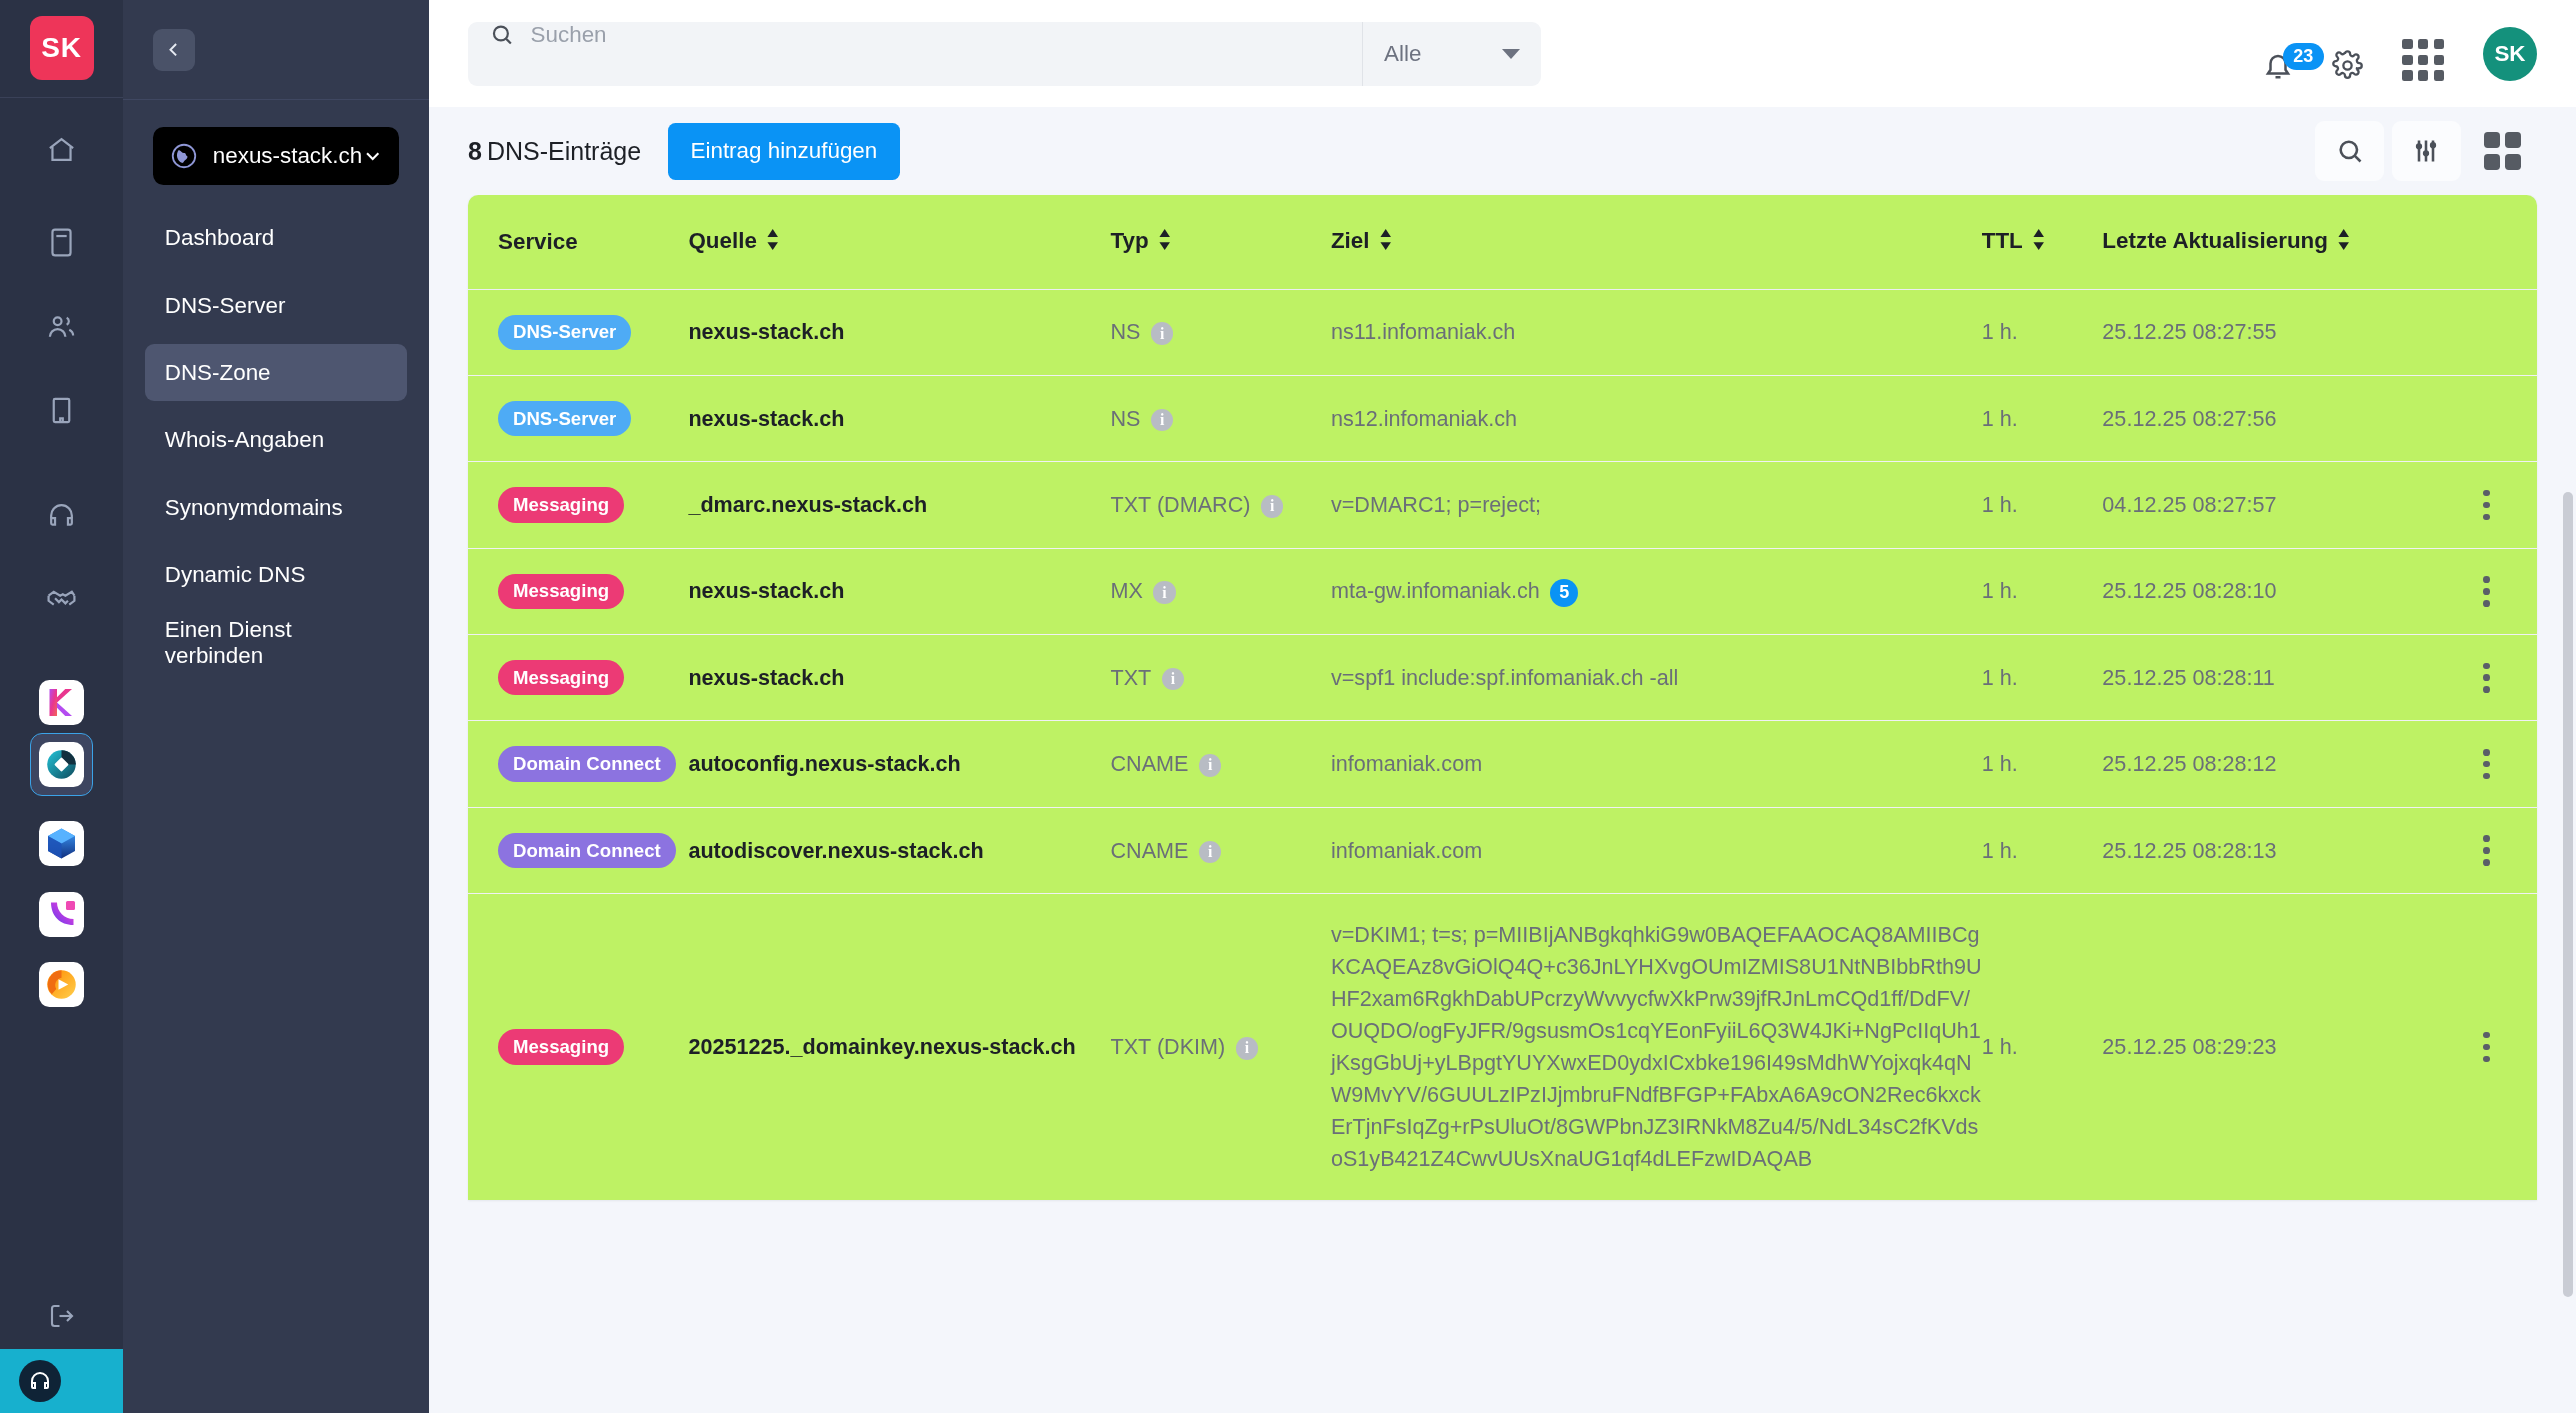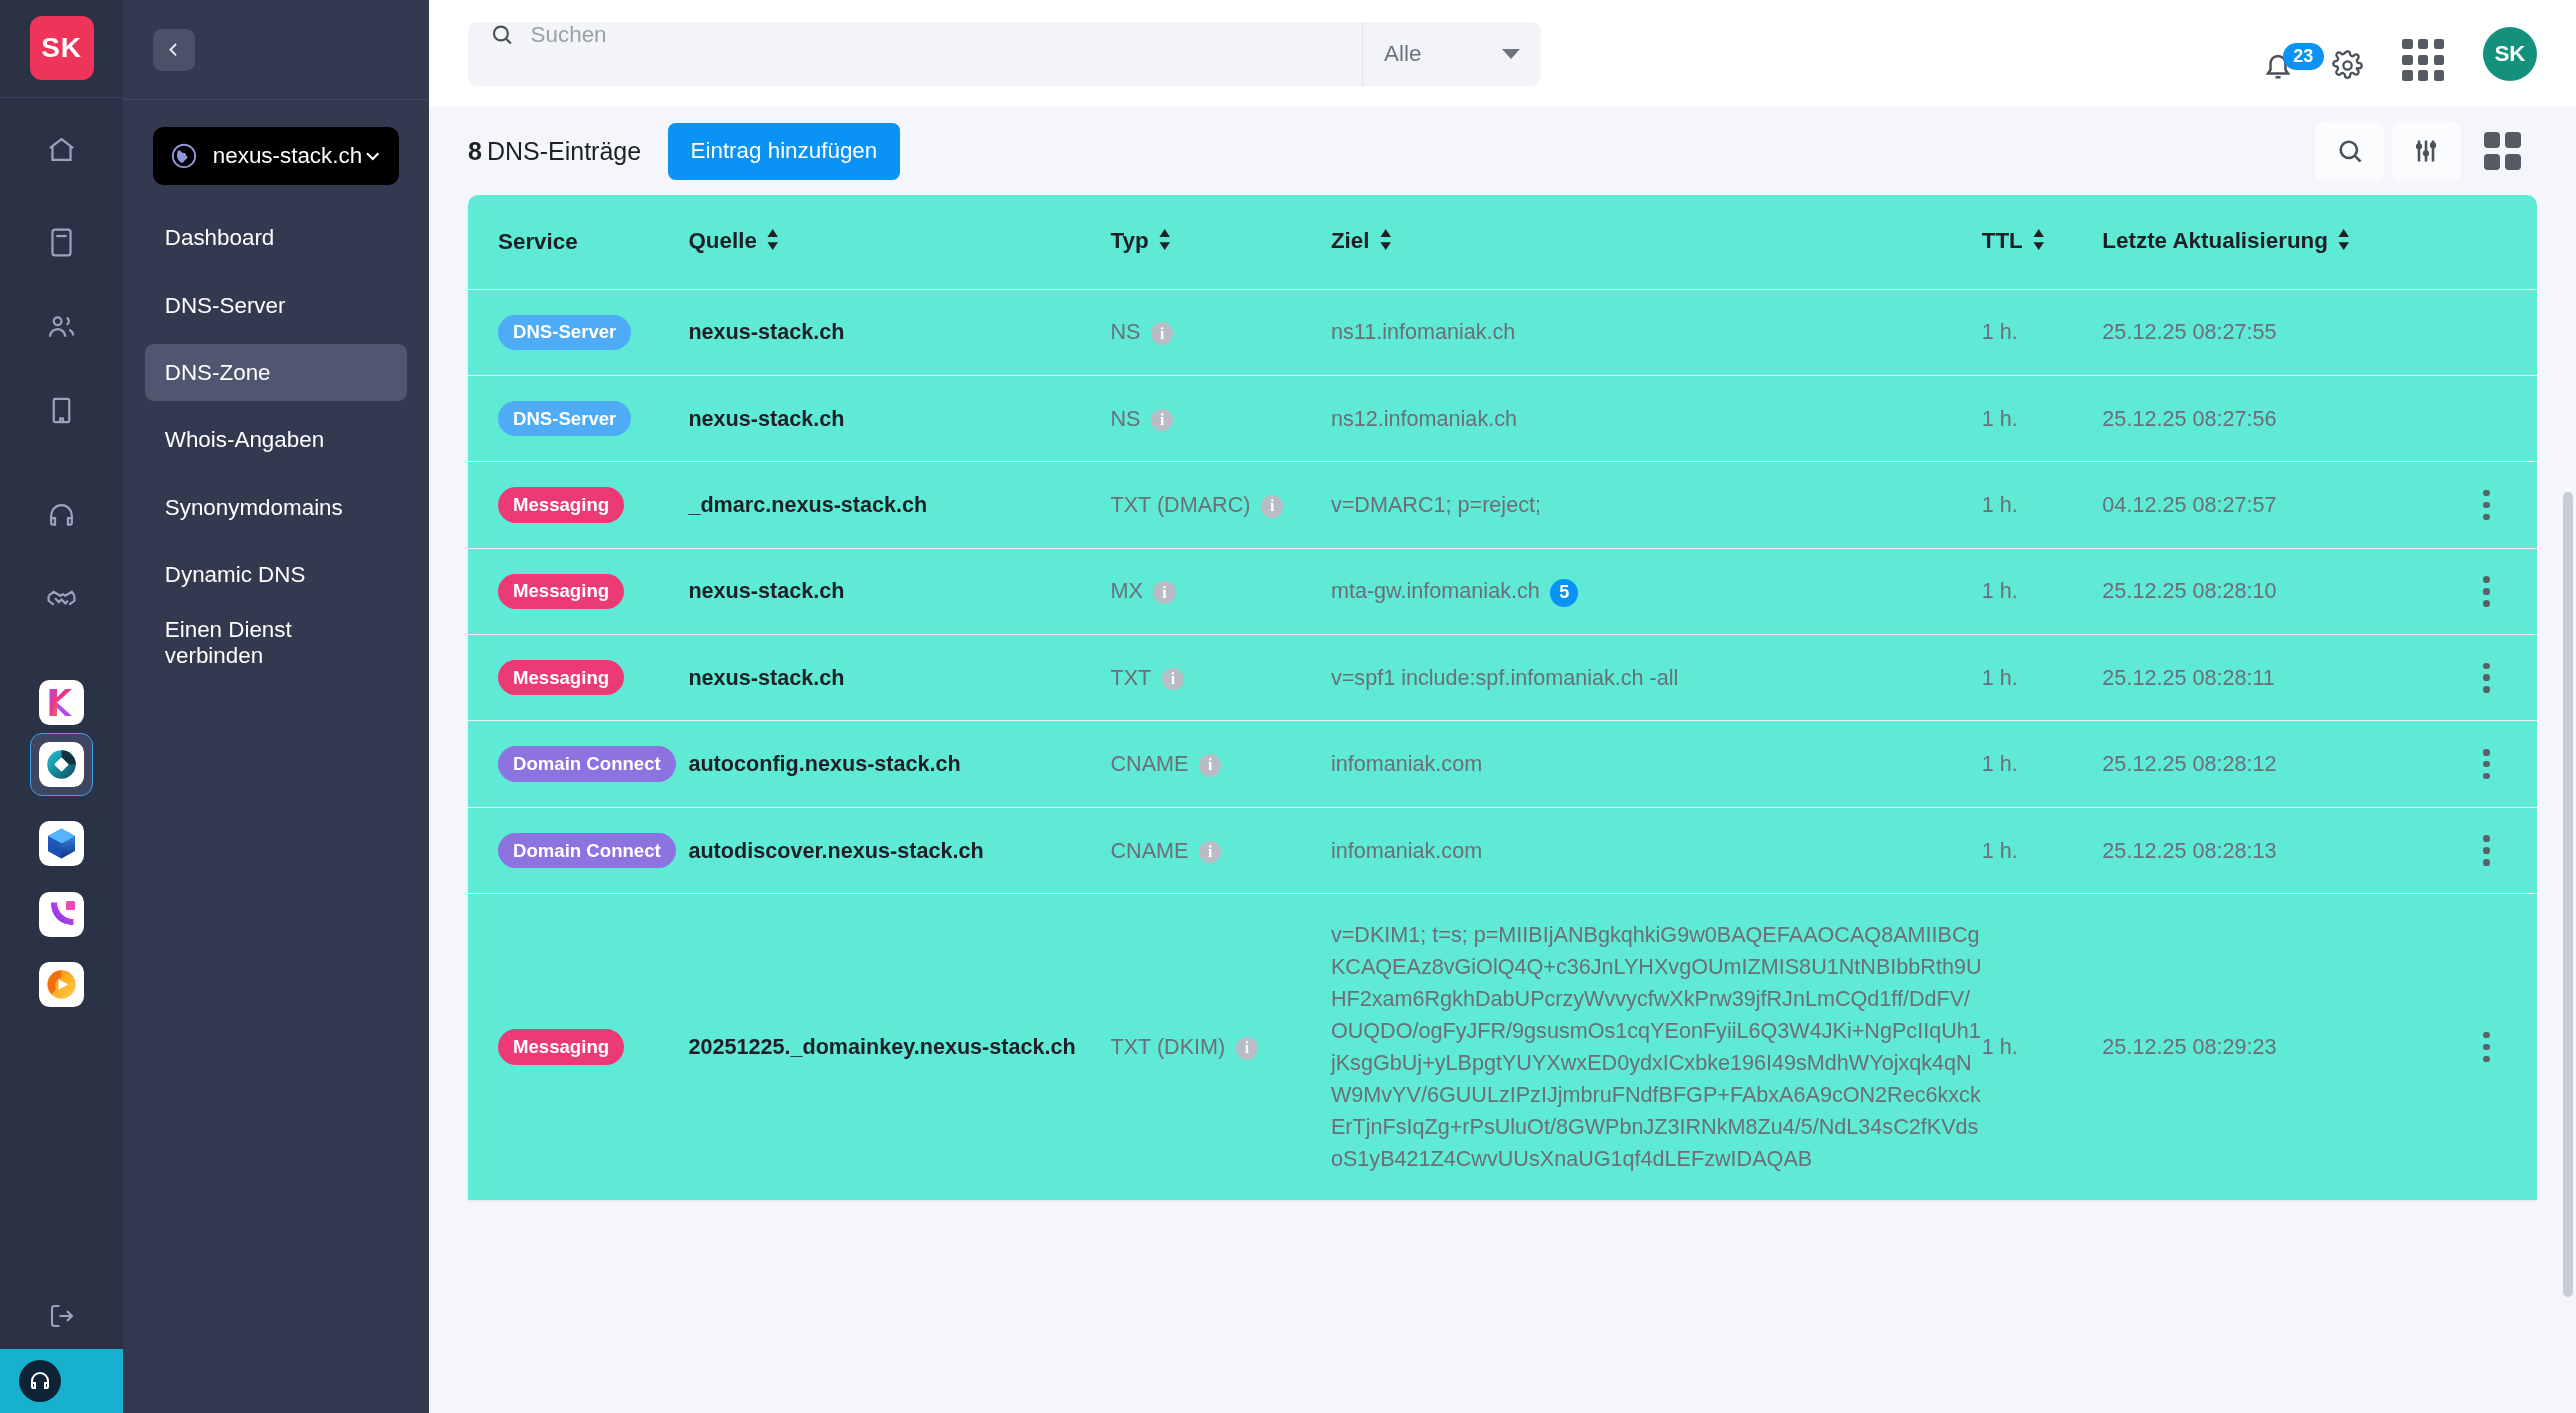--- a/index.html
+++ b/index.html
@@ -121,21 +121,21 @@
   .actionbar-right { margin-left: auto; display: flex; align-items: center; gap: 7.5px; }
   .tool { width: 69px; height: 60px; border-radius: 9px; display:flex;
           align-items:center; justify-content:center; cursor:pointer; }
   .tool.hl { background: #fbfcfe; }
   .tool svg { width: 28px; height: 28px; stroke: #4b5059; fill: none; stroke-width: 2.2; }
   .grid4 { display: grid; grid-template-columns: repeat(2, 16.4px); grid-gap: 5.2px; }
   .grid4 i { width: 16.4px; height: 16.4px; background: #565b63; border-radius: 3.7px; display:block; }
 
   
   .cardwrap { flex: 1; padding: 0 39px 0 39px; overflow: hidden; }
-  .card { background: #5eead4; border-radius: 10.4px 10.4px 0 0; width: 100%;
+  .card { background: #bef264; border-radius: 10.4px 10.4px 0 0; width: 100%;
           box-shadow: 0 0.7px 2.2px rgba(20,25,40,.07); }
   table { width: 100%; border-collapse: collapse; table-layout: fixed; }
   thead th {
     text-align: left; font-size: 22.4px; font-weight: 700; color: #1d2026;
     padding: 33px 0 33px 0; border-bottom: 0.7px solid #eceef2; white-space: nowrap;
   }
   .sorter { display: inline-block; margin-left: 9px; vertical-align: middle; }
   .sorter svg { width: 13.4px; height: 21px; fill: #1d2026; }
   tbody td { font-size: 21.6px; color: #3c4149; padding: 25px 0; border-bottom: 0.7px solid #f0f1f5;
              vertical-align: middle; }

